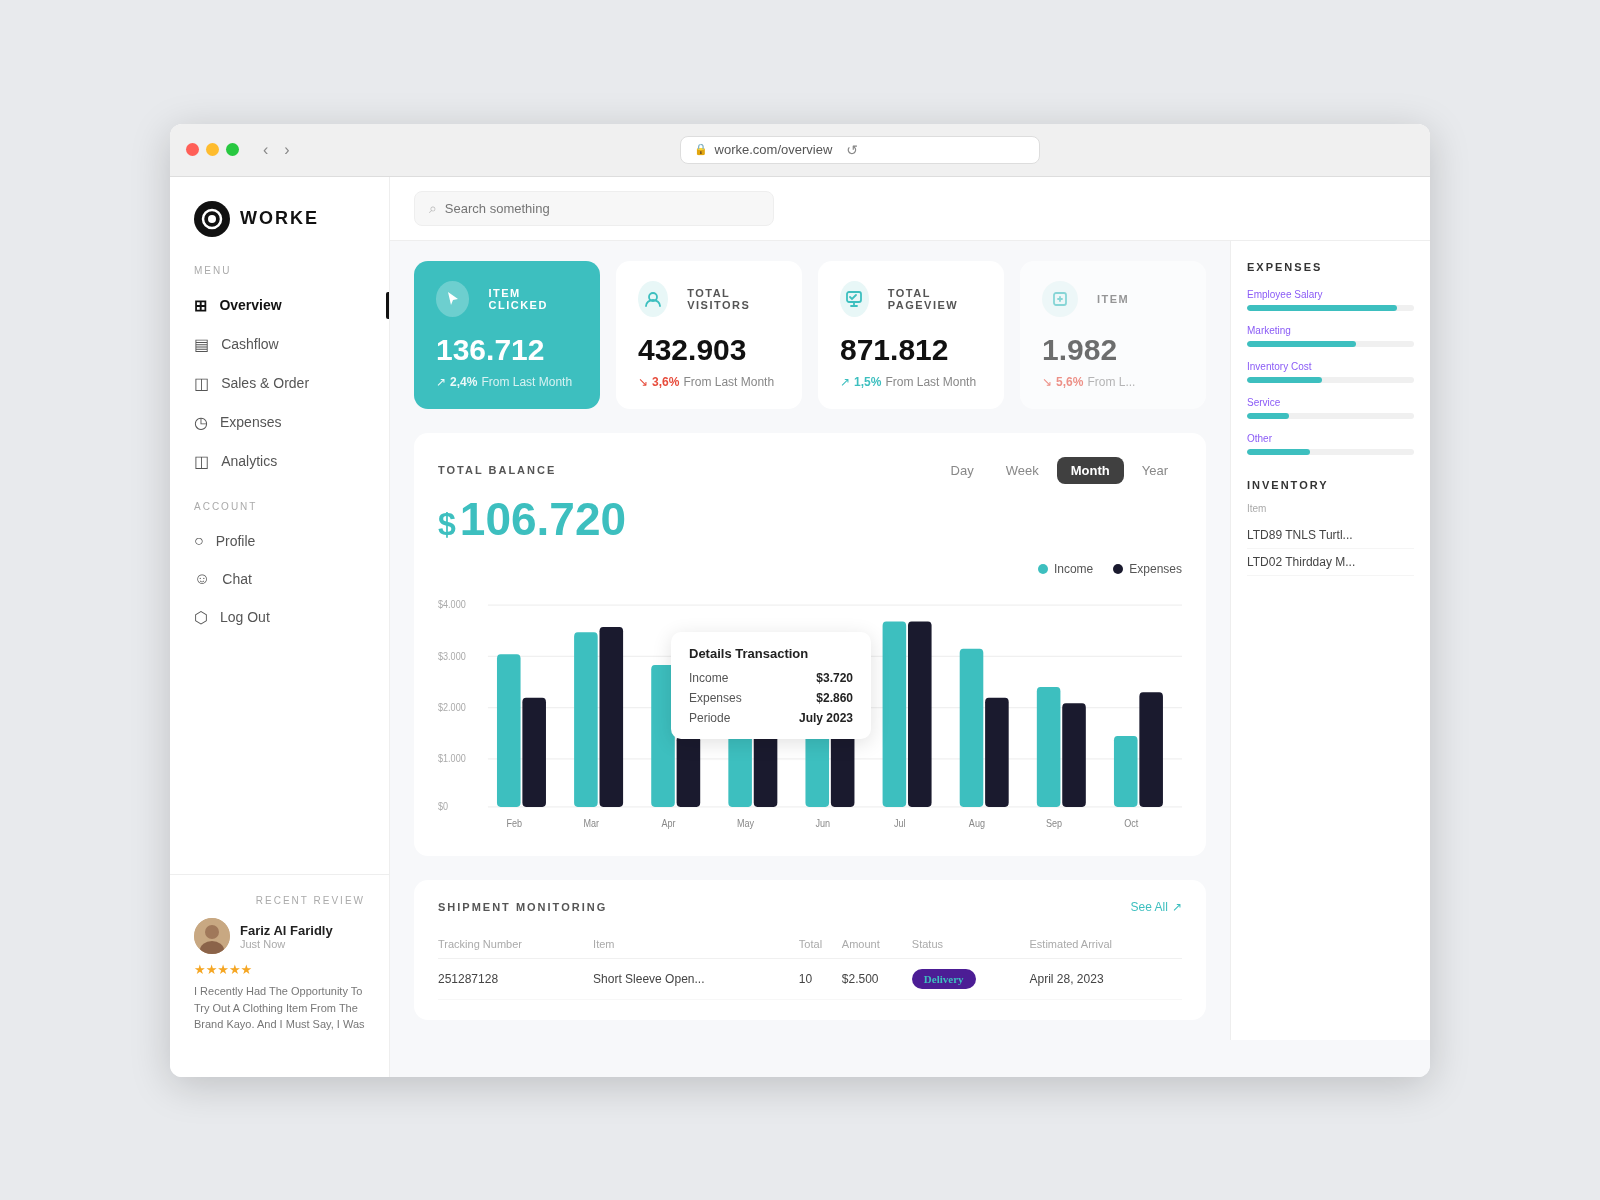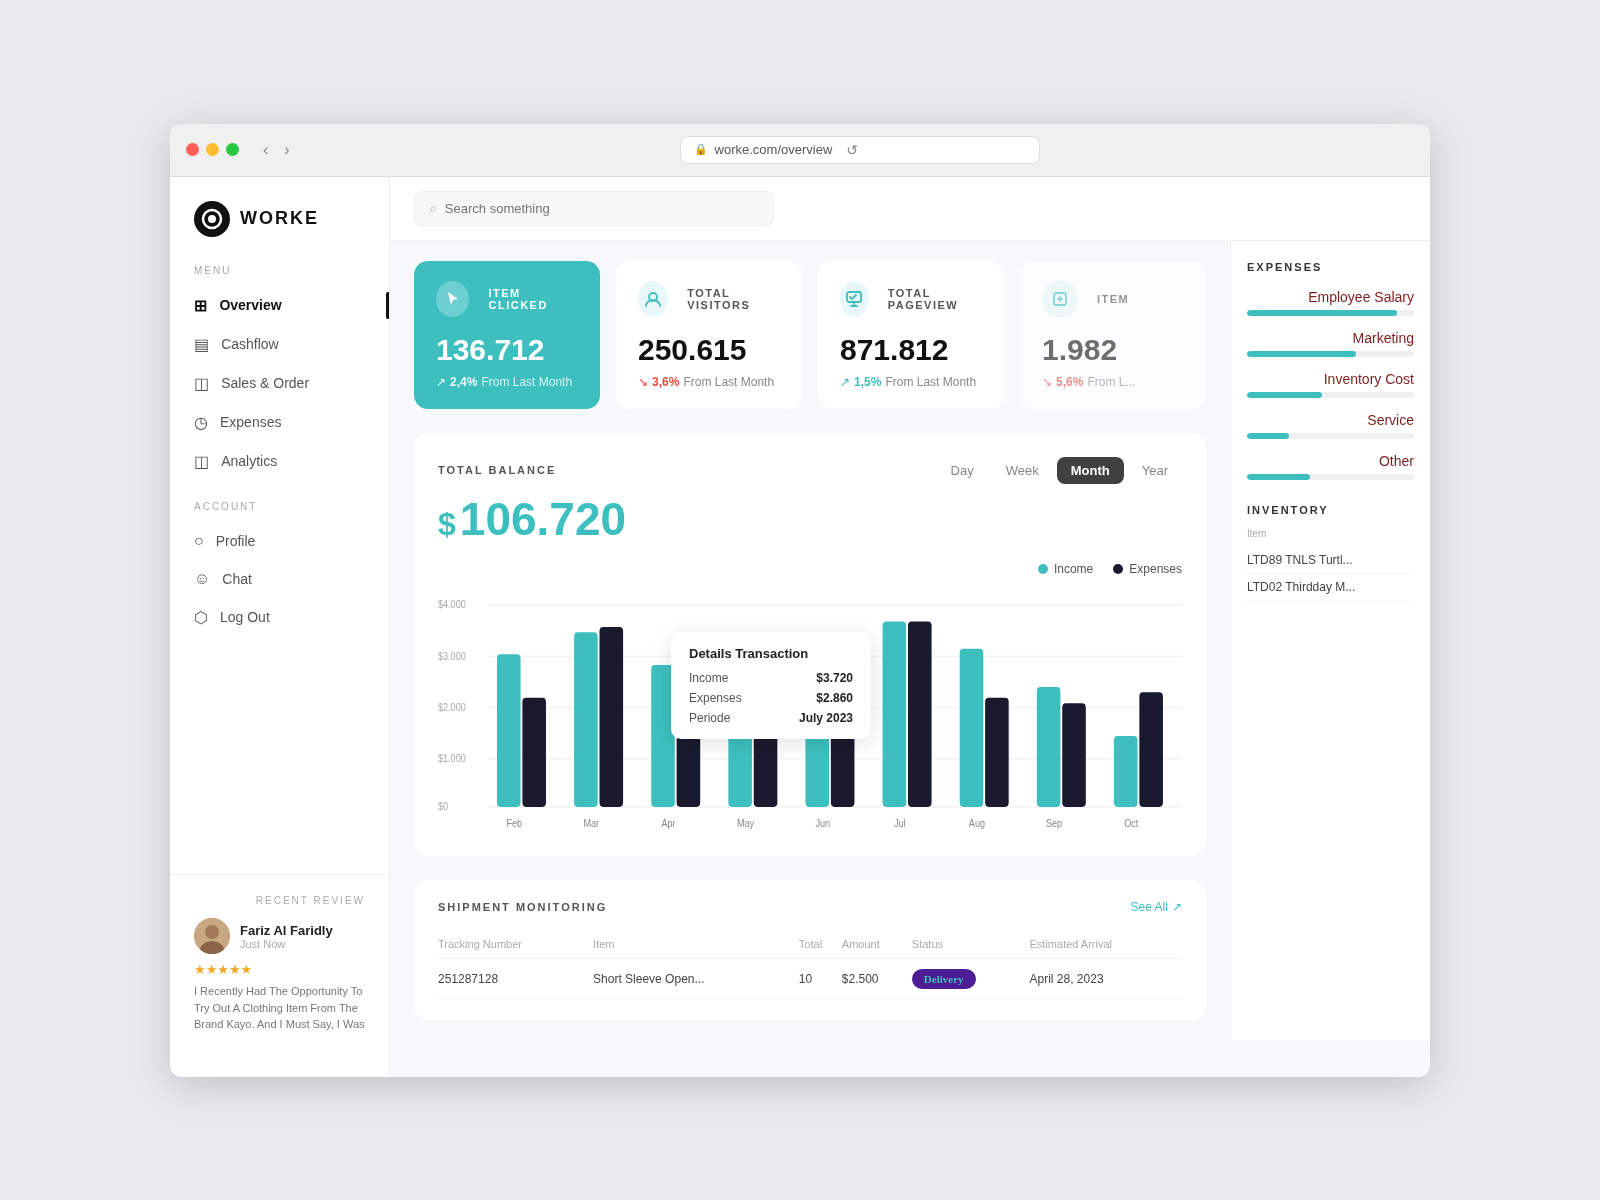--- a/index.html
+++ b/index.html
@@ -439,24 +439,23 @@
       font-weight: 700;
       letter-spacing: 2px;
       text-transform: uppercase;
       color: #333;
       margin-bottom: 16px;
     }
     .expense-item {
       margin-bottom: 14px;
     }
     .expense-name {
-      font-size: 14px;
-      color: #7f1d1d;
+      font-size: 10px;
+      color: #8b5cf6;
       margin-bottom: 5px;
-      text-align: right;
     }
     .expense-bar-bg {
       height: 6px;
       background: #f0f0f0;
       border-radius: 3px;
       overflow: hidden;
     }
     .expense-bar {
       height: 100%;
       border-radius: 3px;
@@ -621,21 +620,21 @@
             <div class="stat-card white-card">
               <div class="stat-card-header">
                 <div class="stat-card-icon" style="background:#e8f7f7; color:#3dbfbf;">
                   <svg width="20" height="20" viewBox="0 0 20 20" fill="none">
                     <circle cx="10" cy="8" r="4" stroke="#3dbfbf" stroke-width="1.8" fill="none"></circle>
                     <path d="M3 17c0-3.3 3.1-6 7-6s7 2.7 7 6" stroke="#3dbfbf" stroke-width="1.8" fill="none" stroke-linecap="round"></path>
                   </svg>
                 </div>
                 <span class="stat-card-label">TOTAL VISITORS</span>
               </div>
-              <div class="stat-card-value">250.615</div>
+              <div class="stat-card-value">432.903</div>
               <div class="stat-card-change">
                 <span class="change-down">↘</span>
                 <span class="change-down" style="font-weight:600;">3,6%</span>
                 <span class="change-label">From Last Month</span>
               </div>
             </div>
 
             <div class="stat-card white-card">
               <div class="stat-card-header">
                 <div class="stat-card-icon" style="background:#e8f7f7; color:#3dbfbf;">

